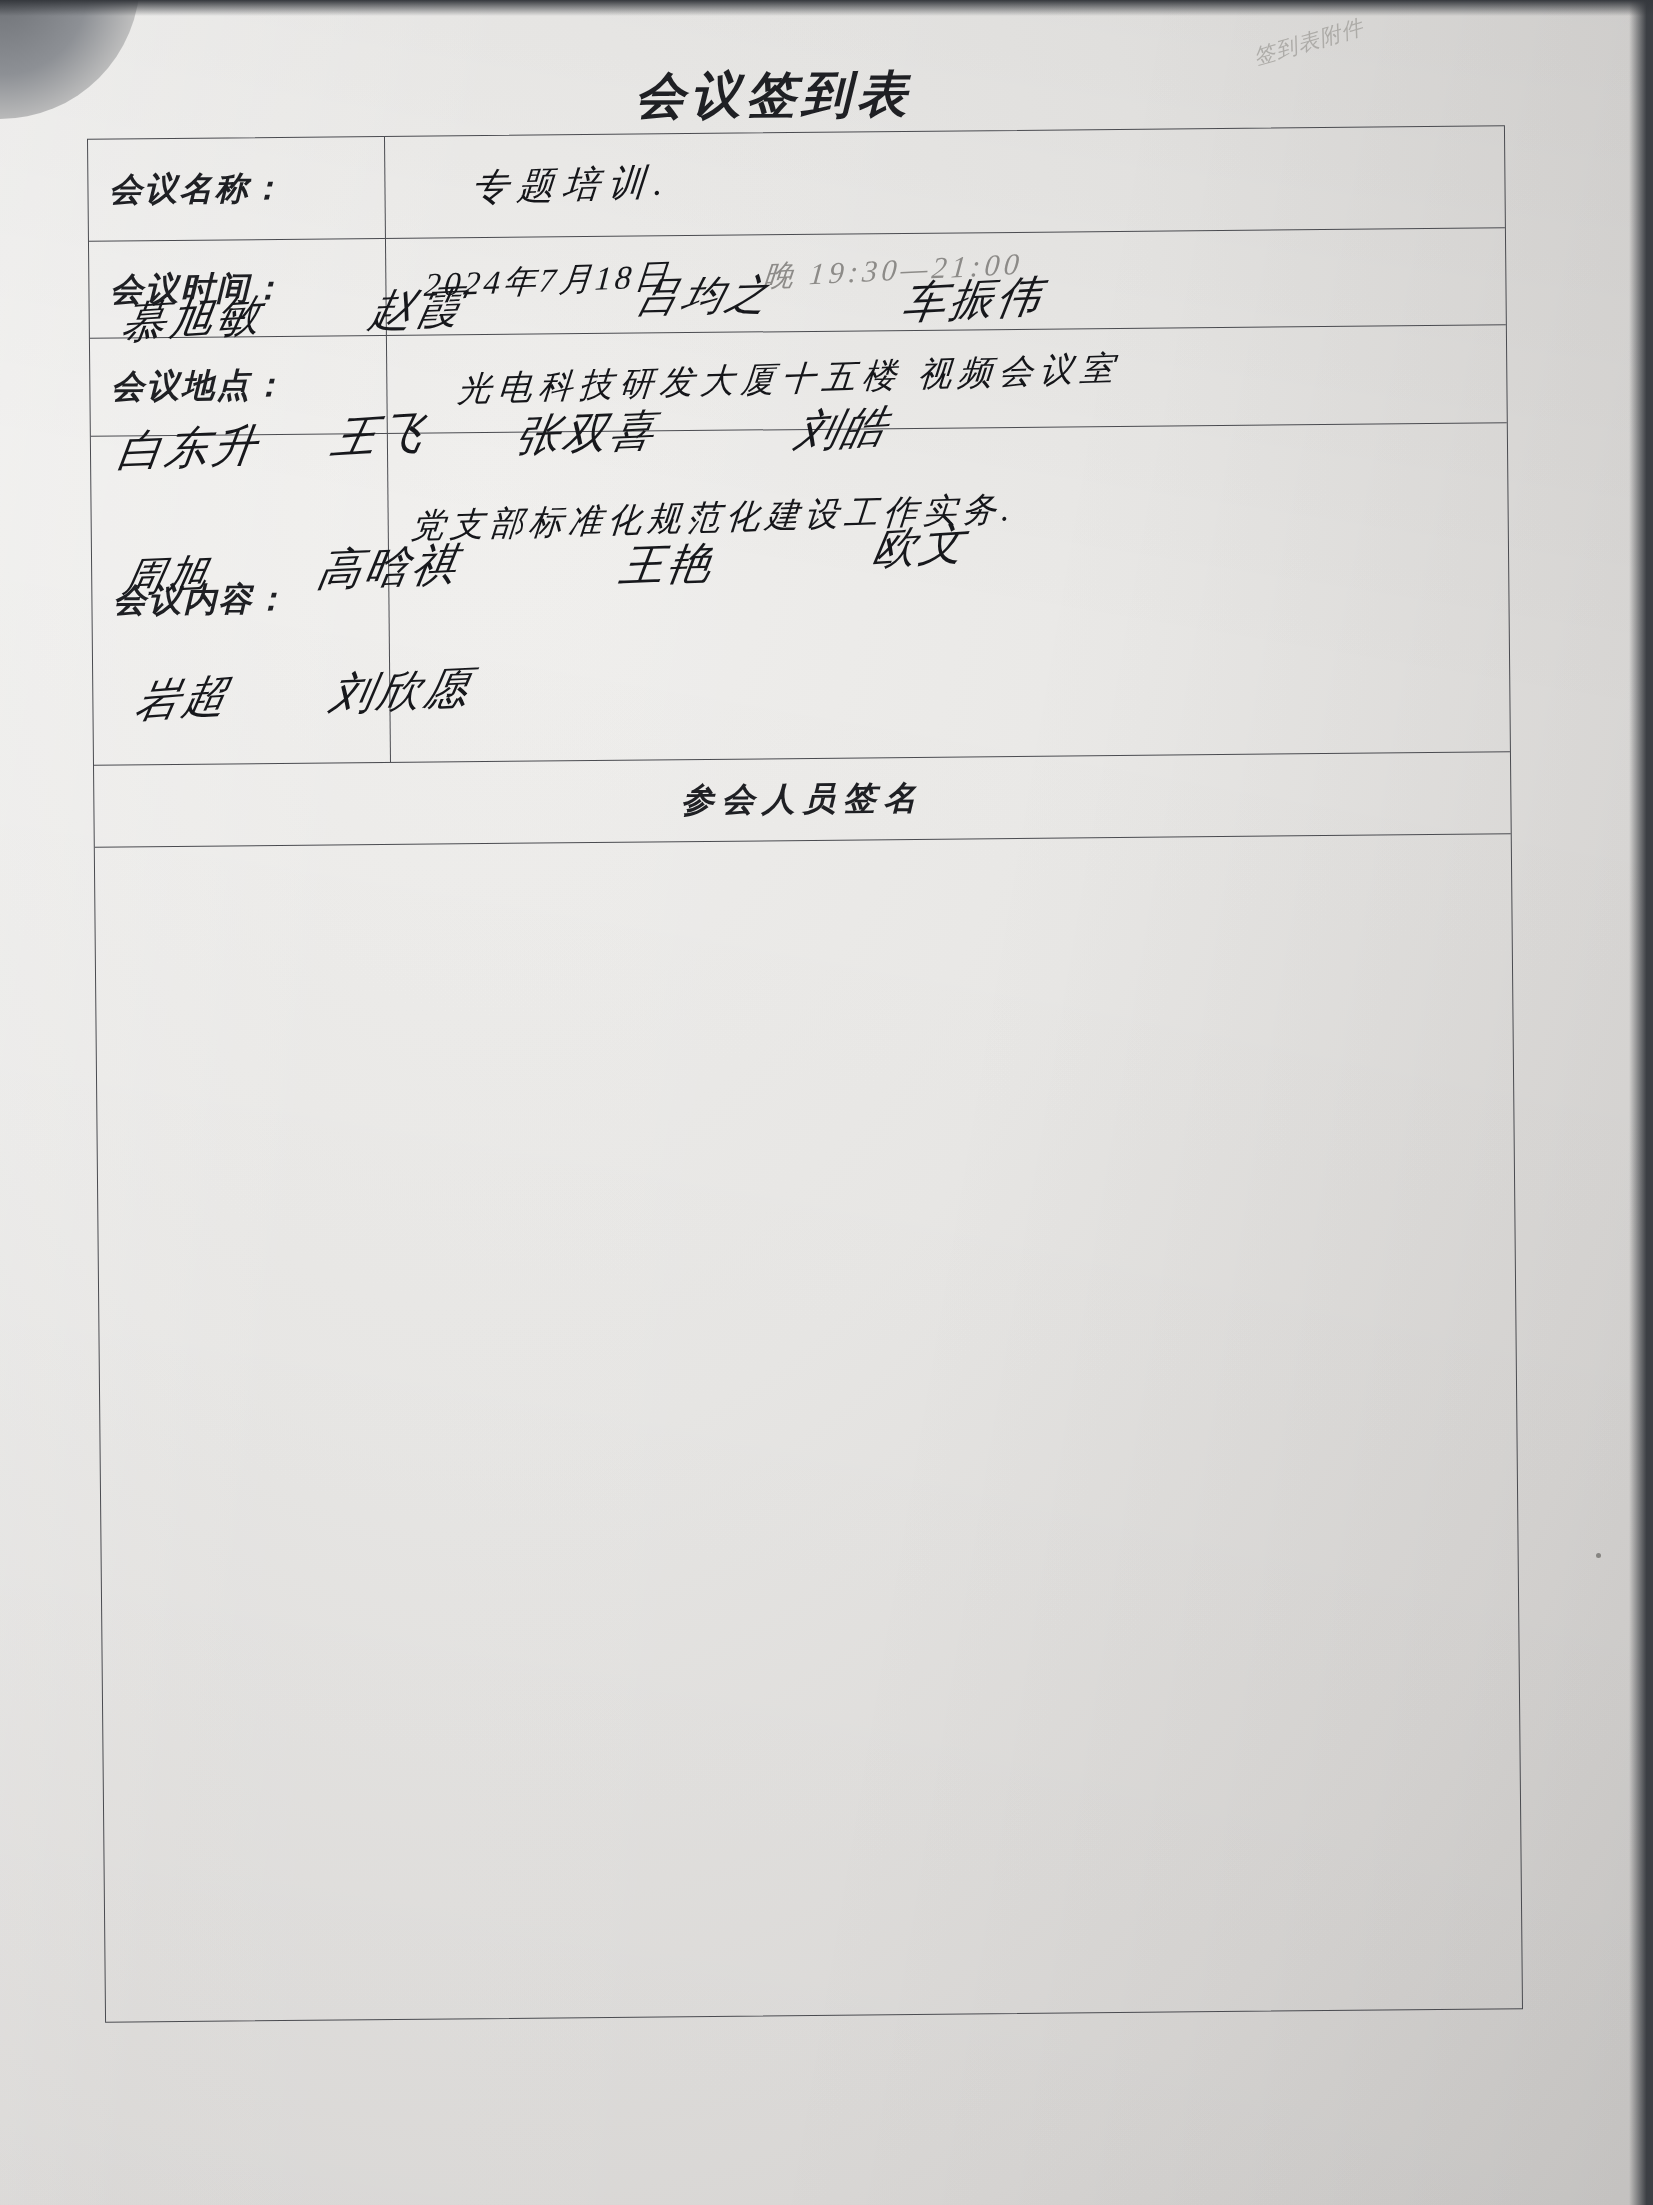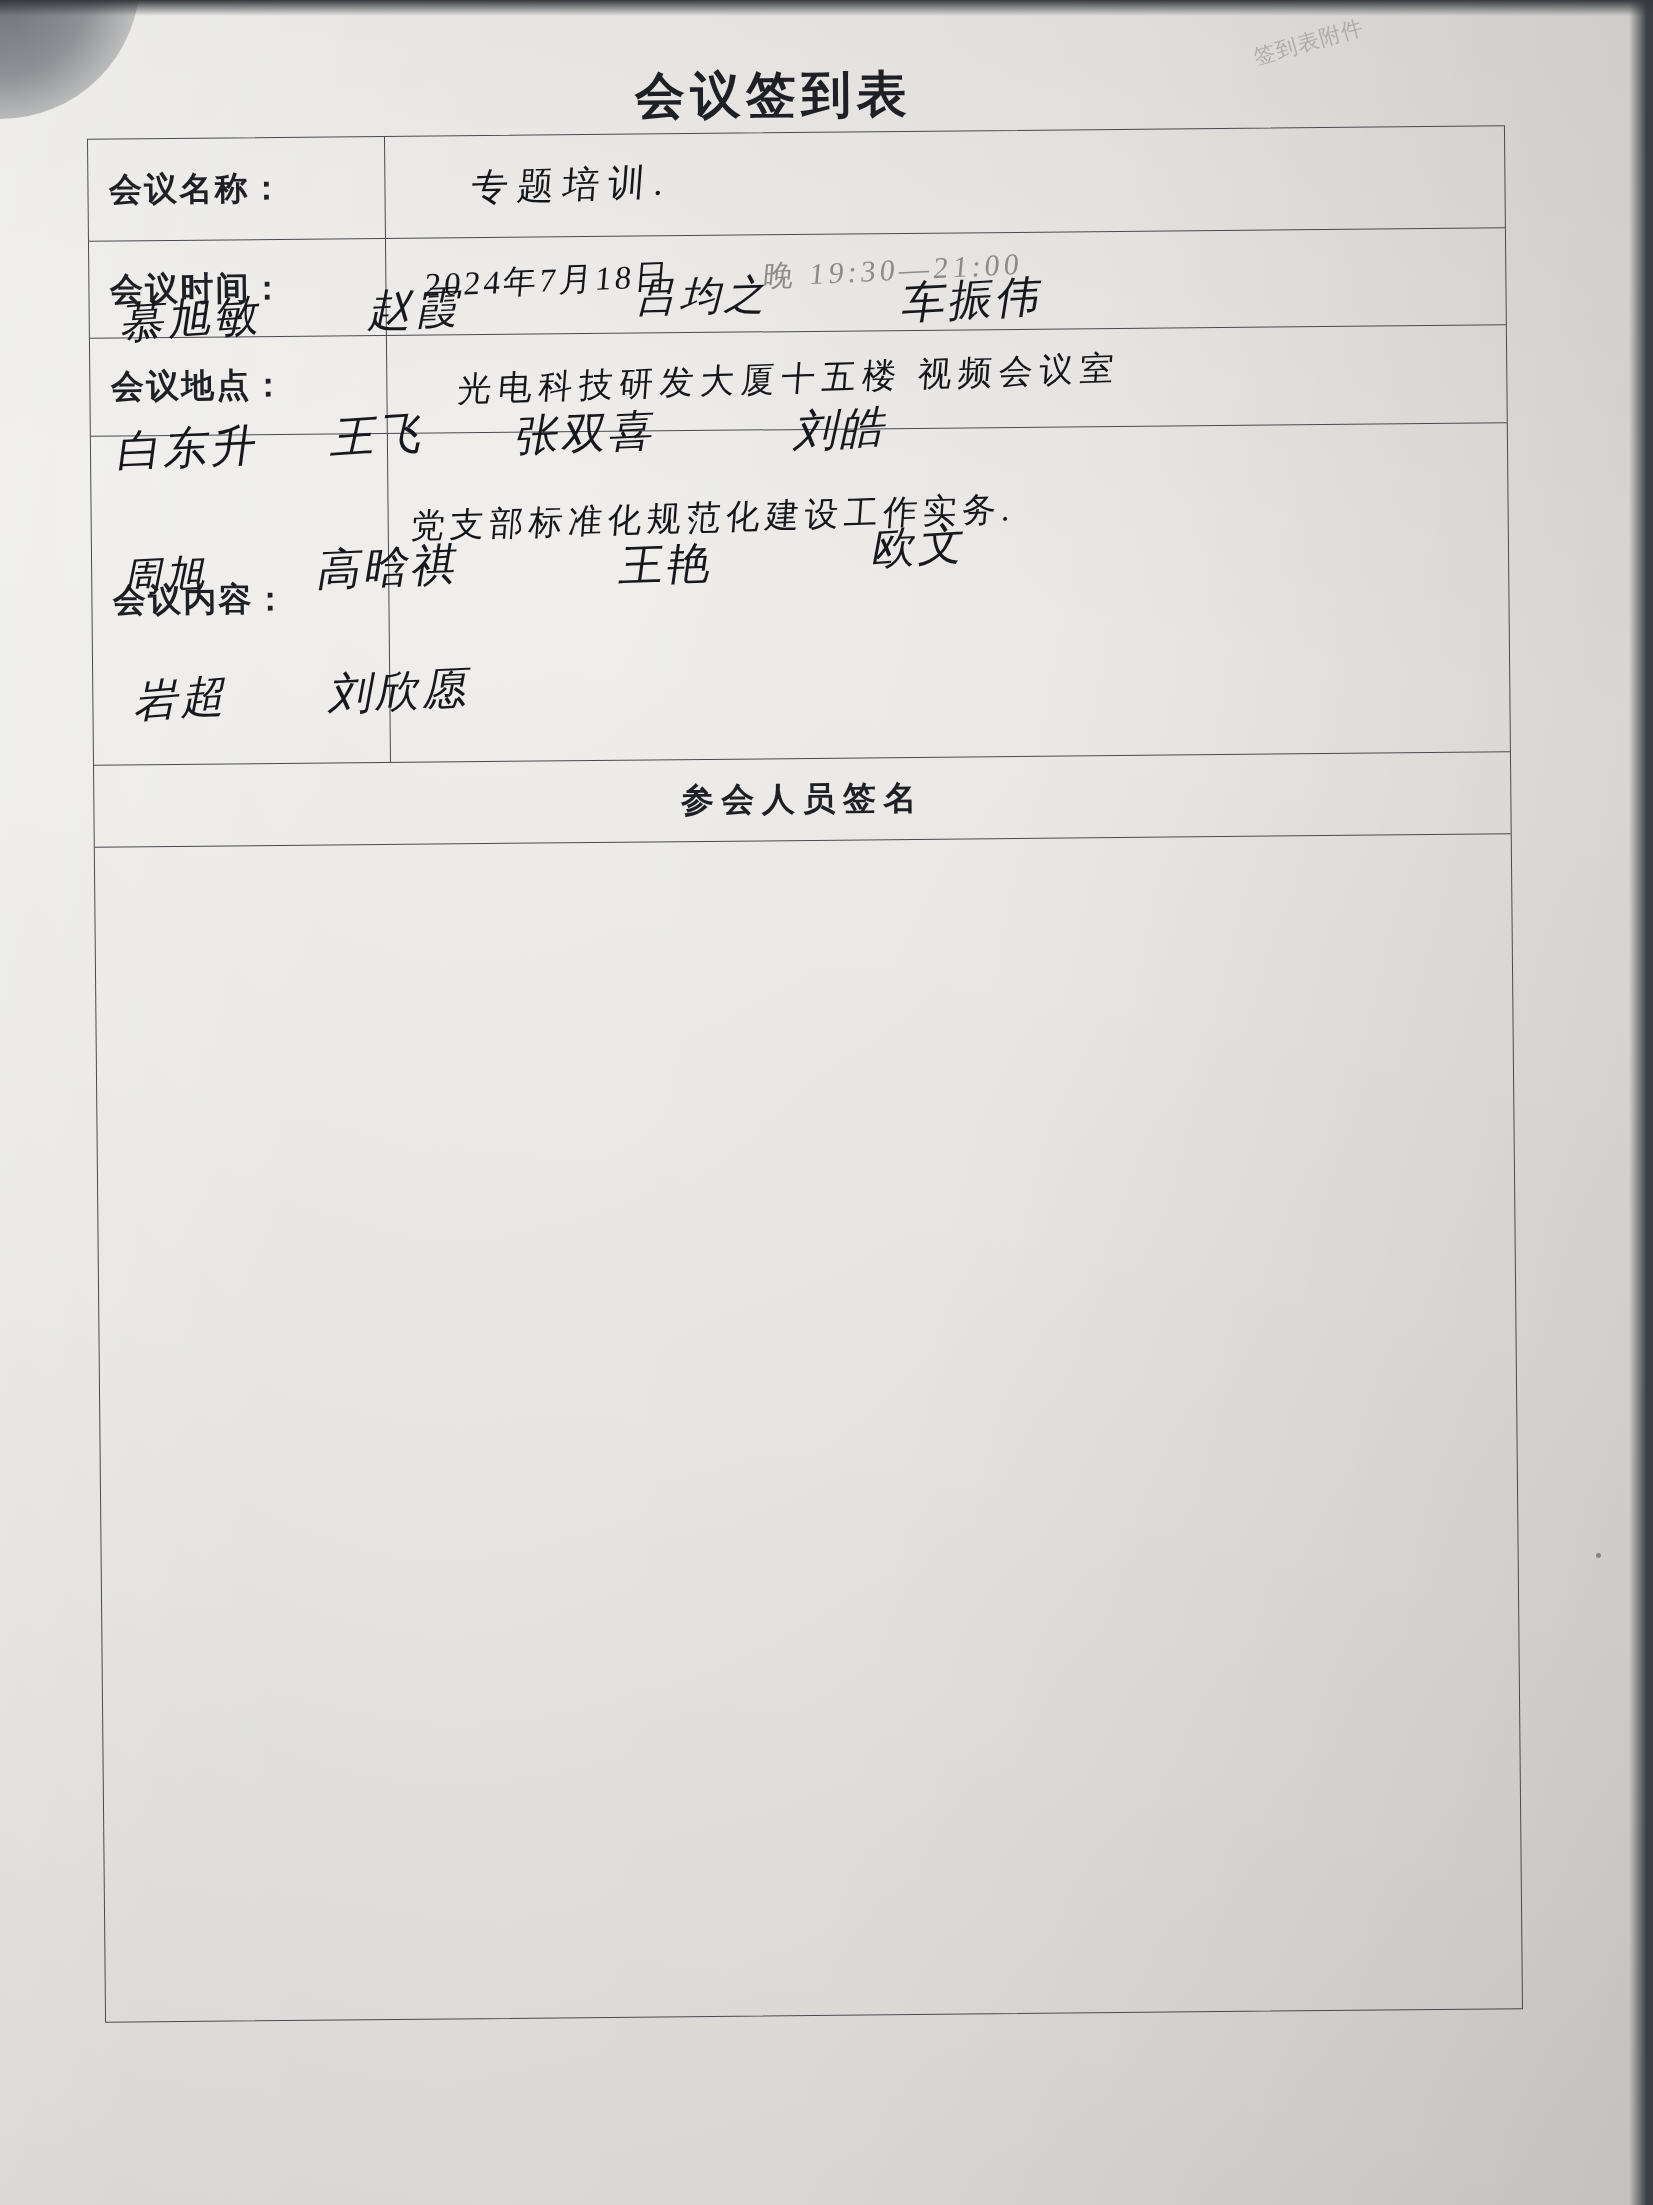--- a/index.html
+++ b/index.html
@@ -7,20 +7,21 @@
     padding: 0;
     background: #3a3d42;
   }
   #page {
     position: relative;
     width: 1654px;
     height: 2205px;
     overflow: hidden;
     background: #41444a;
     font-family: "Liberation Sans", sans-serif;
+    font-style: italic;
   }
 
   
   .paper {
     position: absolute;
     left: -21.5px;
     top: -16px;
     width: 1712px;
     height: 2250px;
     background:

